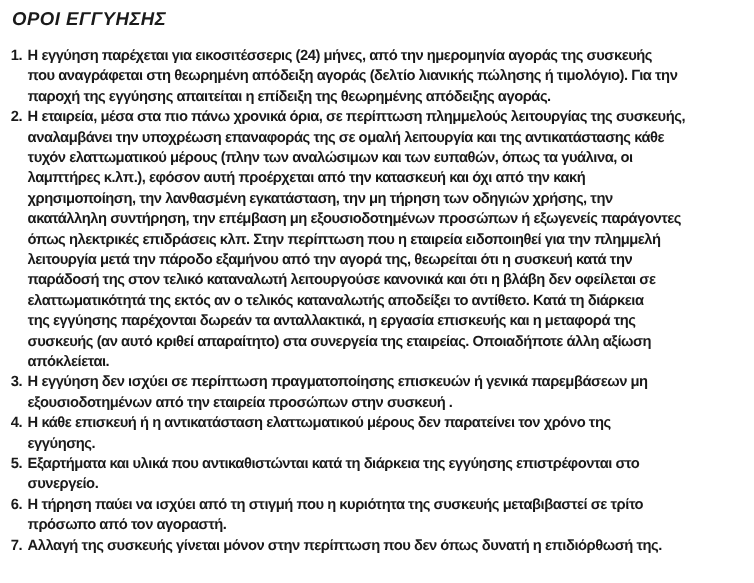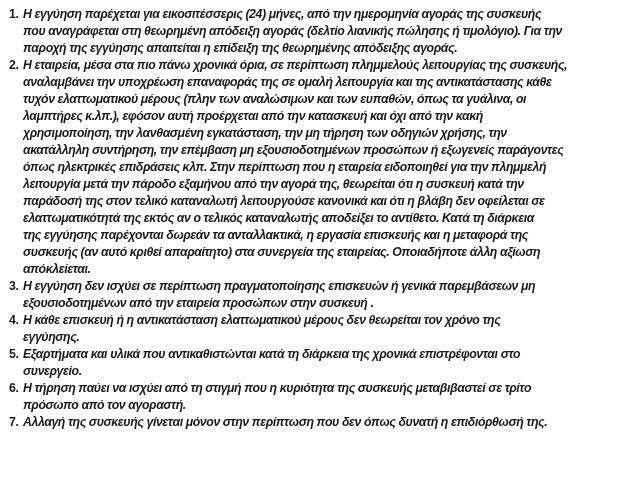--- a/index.html
+++ b/index.html
@@ -36,27 +36,27 @@
     align-items: flex-start;
   }
   .term-number {
     flex: 0 0 14px;
     white-space: pre;
   }
   .term-text {
     flex: 1 1 auto;
     white-space: pre;
     overflow: hidden;
-    font-style: italic;
   }
 </style>
 </head>
 <body>
 
 <div class="doc">
+  <div class="doc-title">ΟΡΟΙ ΕΓΓΥΗΣΗΣ</div>
 
   <div class="terms-list">
 
     <div class="term-item">
       <span class="term-number">1.</span>
       <span class="term-text">Η εγγύηση παρέχεται για εικοσιτέσσερις (24) μήνες, από την ημερομηνία αγοράς της συσκευής
 που αναγράφεται στη θεωρημένη απόδειξη αγοράς (δελτίο λιανικής πώλησης ή τιμολόγιο). Για την
 παροχή της εγγύησης απαιτείται η επίδειξη της θεωρημένης απόδειξης αγοράς.</span>
     </div>
 
@@ -78,27 +78,27 @@
     </div>
 
     <div class="term-item">
       <span class="term-number">3.</span>
       <span class="term-text">Η εγγύηση δεν ισχύει σε περίπτωση πραγματοποίησης επισκευών ή γενικά παρεμβάσεων μη
 εξουσιοδοτημένων από την εταιρεία προσώπων στην συσκευή .</span>
     </div>
 
     <div class="term-item">
       <span class="term-number">4.</span>
-      <span class="term-text">Η κάθε επισκευή ή η αντικατάσταση ελαττωματικού μέρους δεν θεωρείται τον χρόνο της
+      <span class="term-text">Η κάθε επισκευή ή η αντικατάσταση ελαττωματικού μέρους δεν παρατείνει τον χρόνο της
 εγγύησης.</span>
     </div>
 
     <div class="term-item">
       <span class="term-number">5.</span>
-      <span class="term-text">Εξαρτήματα και υλικά που αντικαθιστώνται κατά τη διάρκεια της χρονικά επιστρέφονται στο
+      <span class="term-text">Εξαρτήματα και υλικά που αντικαθιστώνται κατά τη διάρκεια της εγγύησης επιστρέφονται στο
 συνεργείο.</span>
     </div>
 
     <div class="term-item">
       <span class="term-number">6.</span>
       <span class="term-text">Η τήρηση παύει να ισχύει από τη στιγμή που η κυριότητα της συσκευής μεταβιβαστεί σε τρίτο
 πρόσωπο από τον αγοραστή.</span>
     </div>
 
     <div class="term-item">

